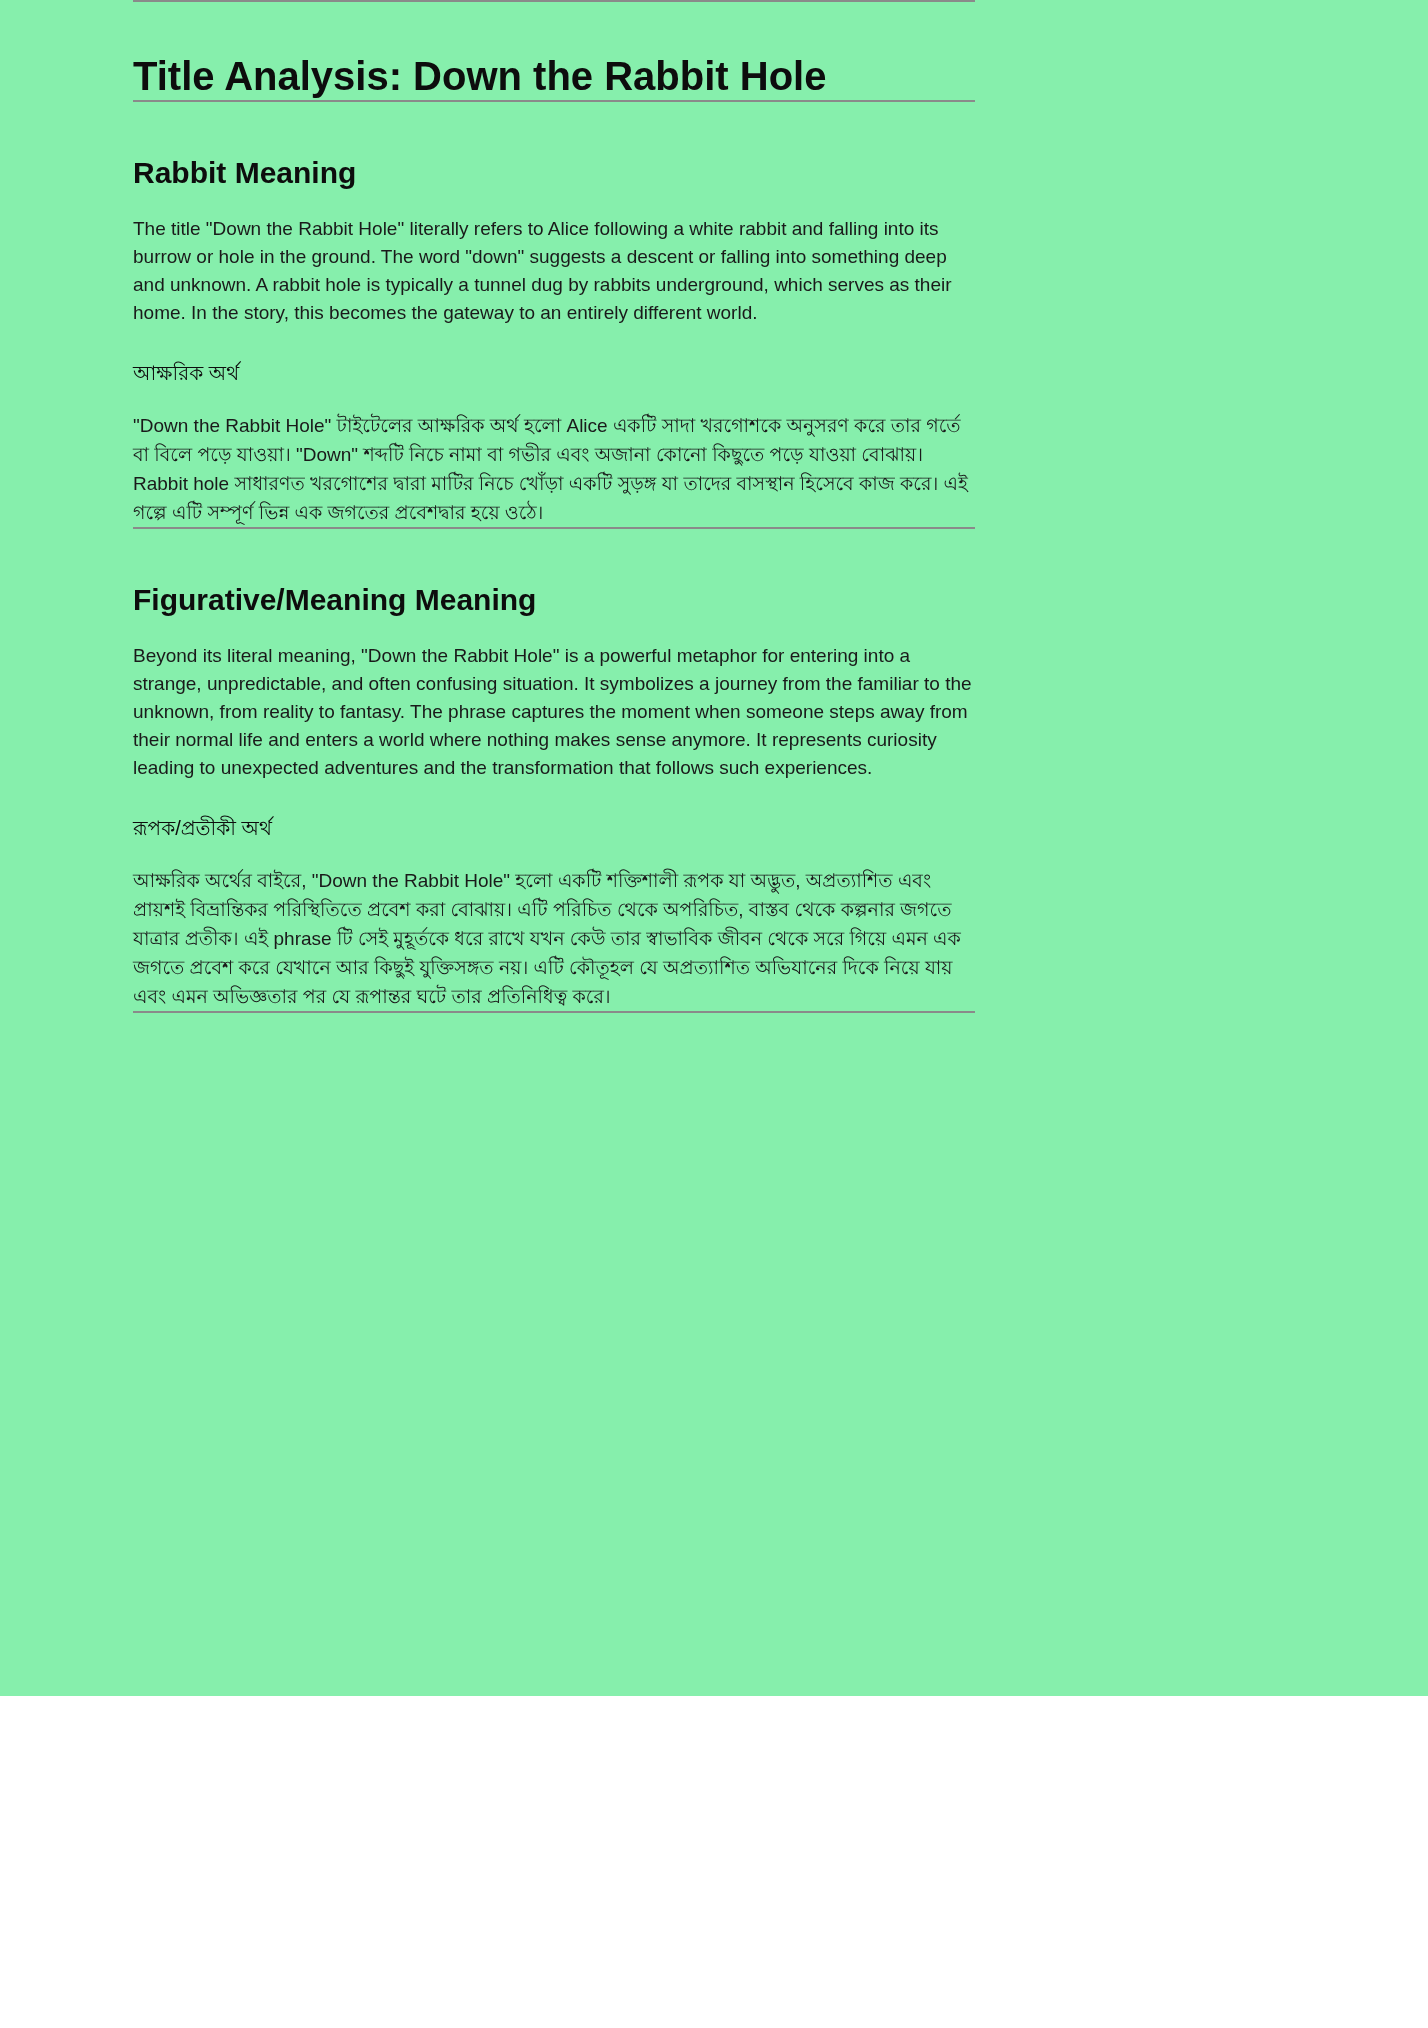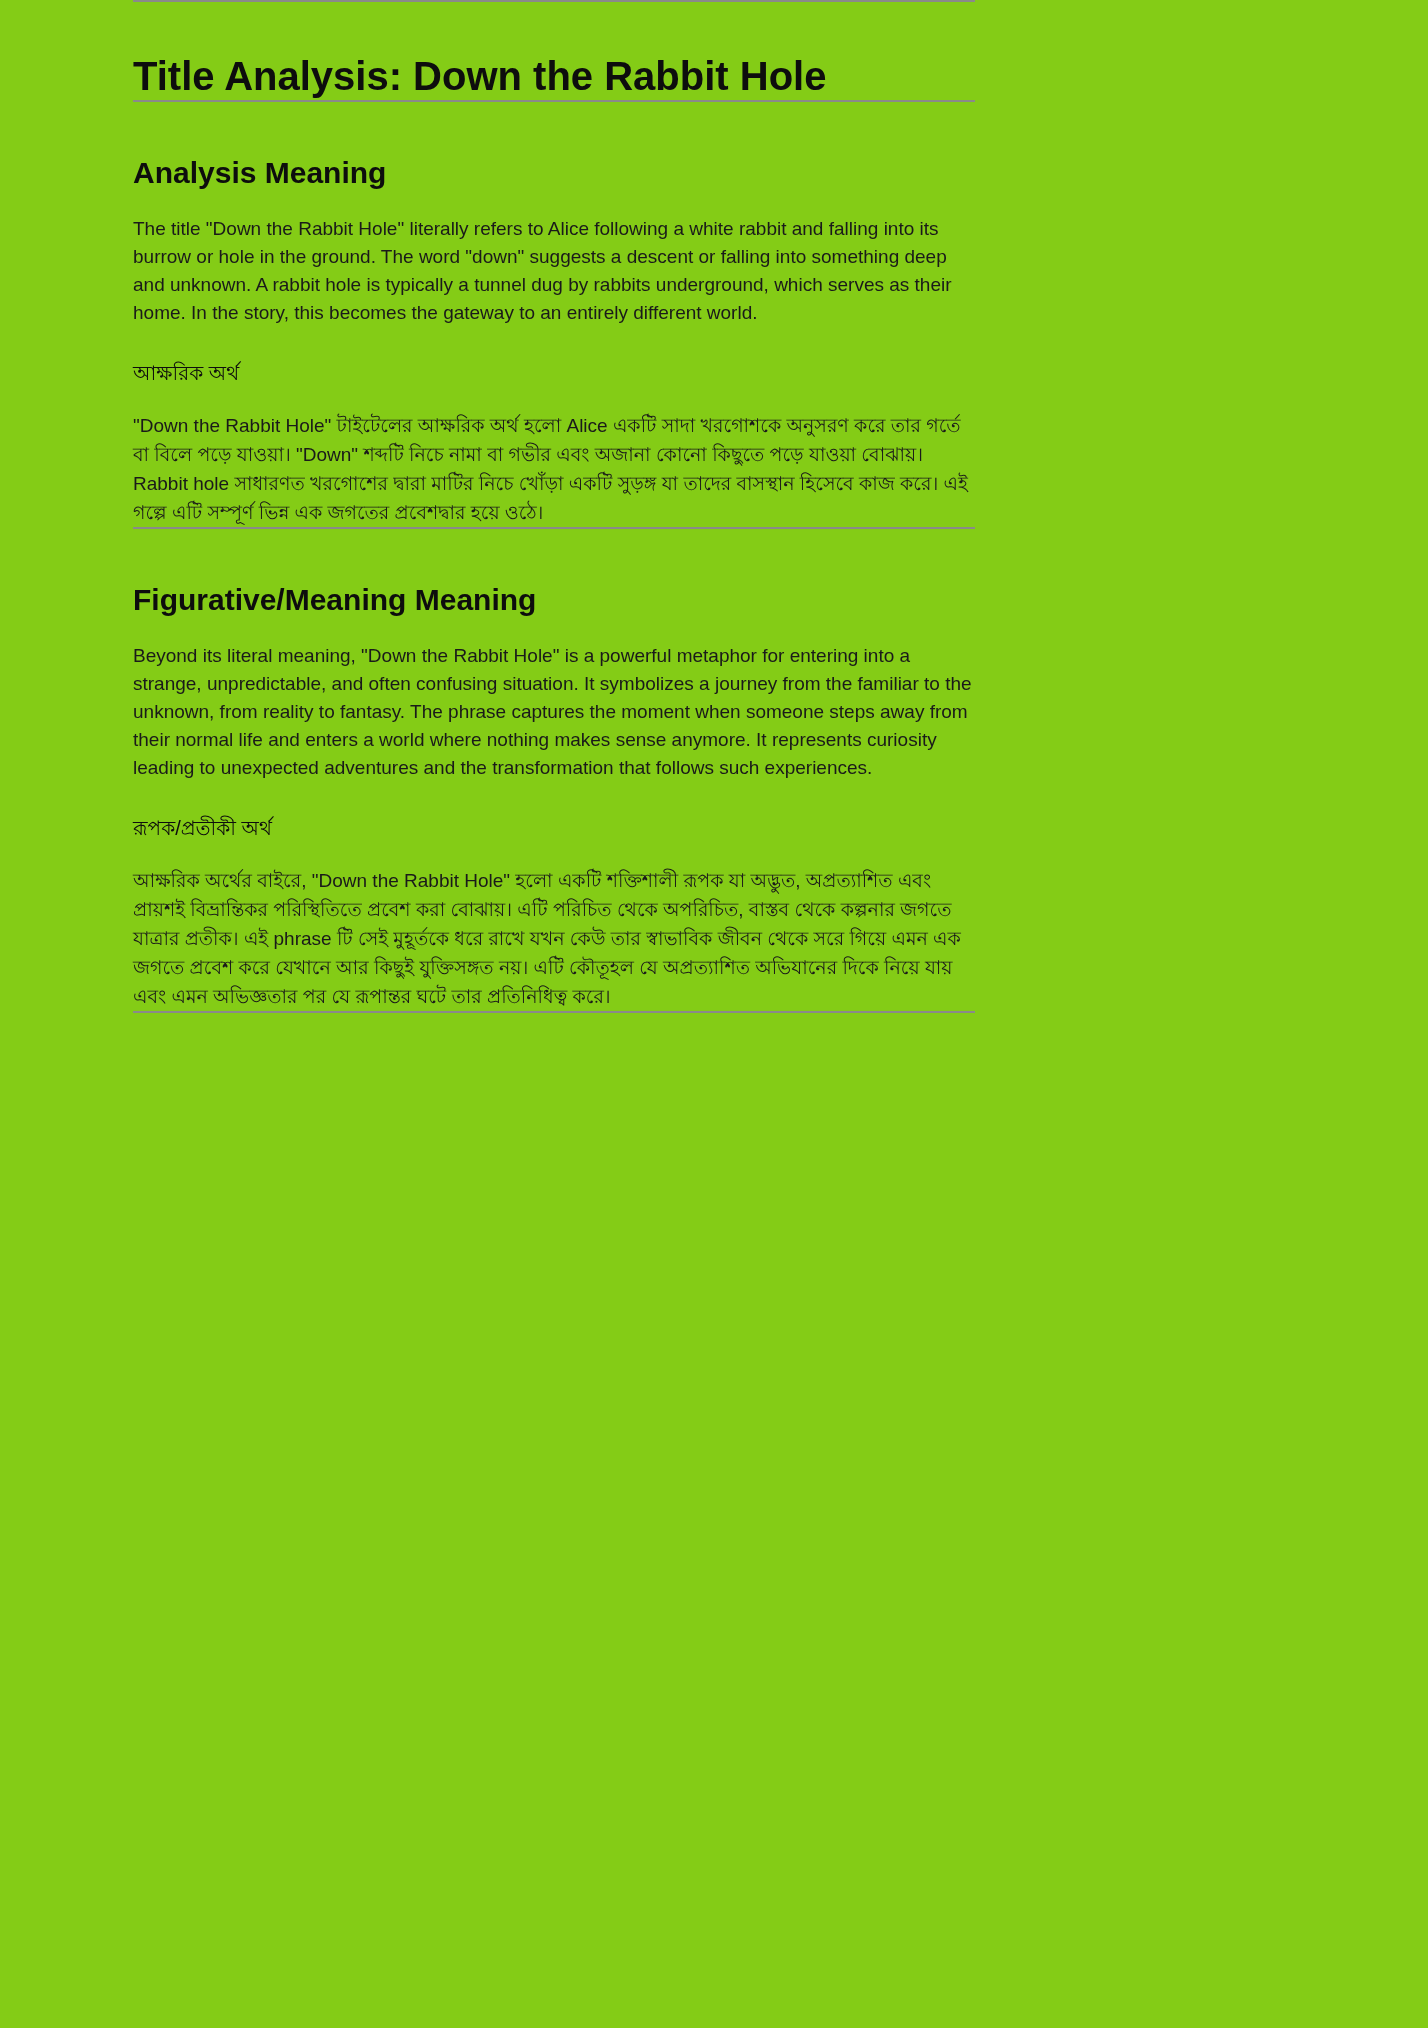--- a/index.html
+++ b/index.html
@@ -6,22 +6,22 @@
   html, body {
     margin: 0;
     padding: 0;
     background: #ffffff;
     font-family: "Liberation Sans", "DejaVu Sans", sans-serif;
     color: #111111;
   }
   .page {
     position: relative;
     width: 1428px;
-    height: 2028px;
-    background: #84cc16;
+    height: 1696px;
+    background: #86efac;
     overflow: hidden;
   }
   .doc {
     position: absolute;
     left: 133px;
     top: 0;
     width: 842px;
   }
   hr.rule {
     border: 0;
@@ -75,21 +75,21 @@
 
 <div class="page">
   <div class="doc">
 
     <hr class="rule rule-top">
 
     <h1 class="doc-title">Title Analysis: Down the Rabbit Hole</h1>
 
     <hr class="rule rule-title">
 
-    <h2 class="sec-heading">Analysis Meaning</h2>
+    <h2 class="sec-heading">Rabbit Meaning</h2>
 
     <p class="body-en">The title "Down the Rabbit Hole" literally refers to Alice following a white rabbit and falling into its burrow or hole in the ground. The word "down" suggests a descent or falling into something deep and unknown. A rabbit hole is typically a tunnel dug by rabbits underground, which serves as their home. In the story, this becomes the gateway to an entirely different world.</p>
 
     <h2 class="sec-heading-bn">আক্ষরিক অর্থ</h2>
 
     <p class="body-bn">"Down the Rabbit Hole" টাইটেলের আক্ষরিক অর্থ হলো Alice একটি সাদা খরগোশকে অনুসরণ করে তার গর্তে বা বিলে পড়ে যাওয়া। "Down" শব্দটি নিচে নামা বা গভীর এবং অজানা কোনো কিছুতে পড়ে যাওয়া বোঝায়। Rabbit hole সাধারণত খরগোশের দ্বারা মাটির নিচে খোঁড়া একটি সুড়ঙ্গ যা তাদের বাসস্থান হিসেবে কাজ করে। এই গল্পে এটি সম্পূর্ণ ভিন্ন এক জগতের প্রবেশদ্বার হয়ে ওঠে।</p>
 
     <hr class="rule rule-mid">
 
     <h2 class="sec-heading">Figurative/Meaning Meaning</h2>

